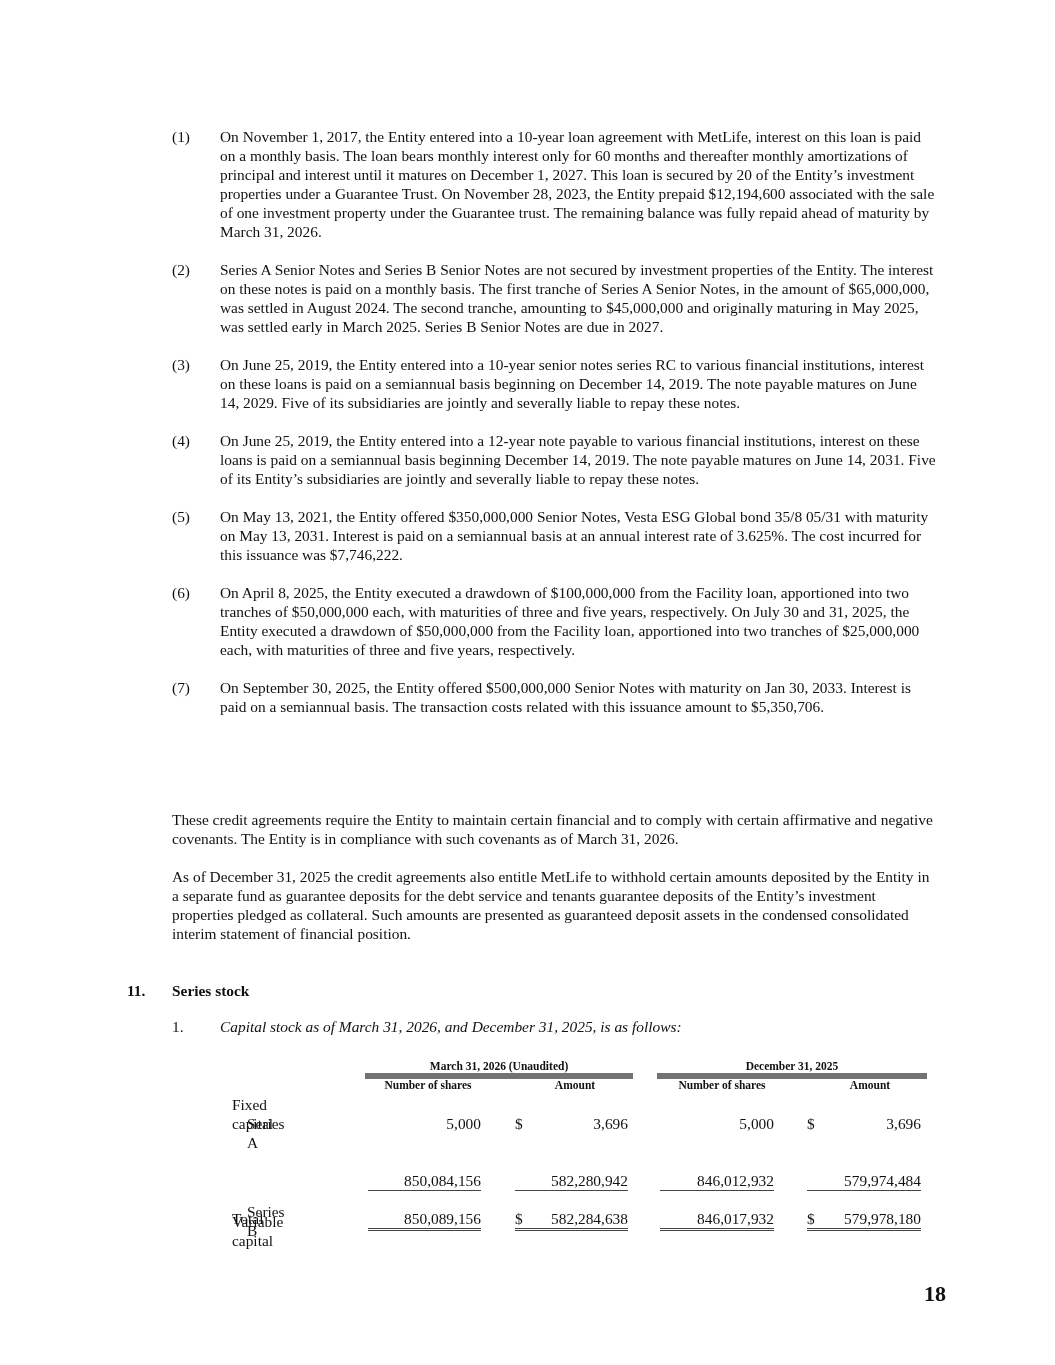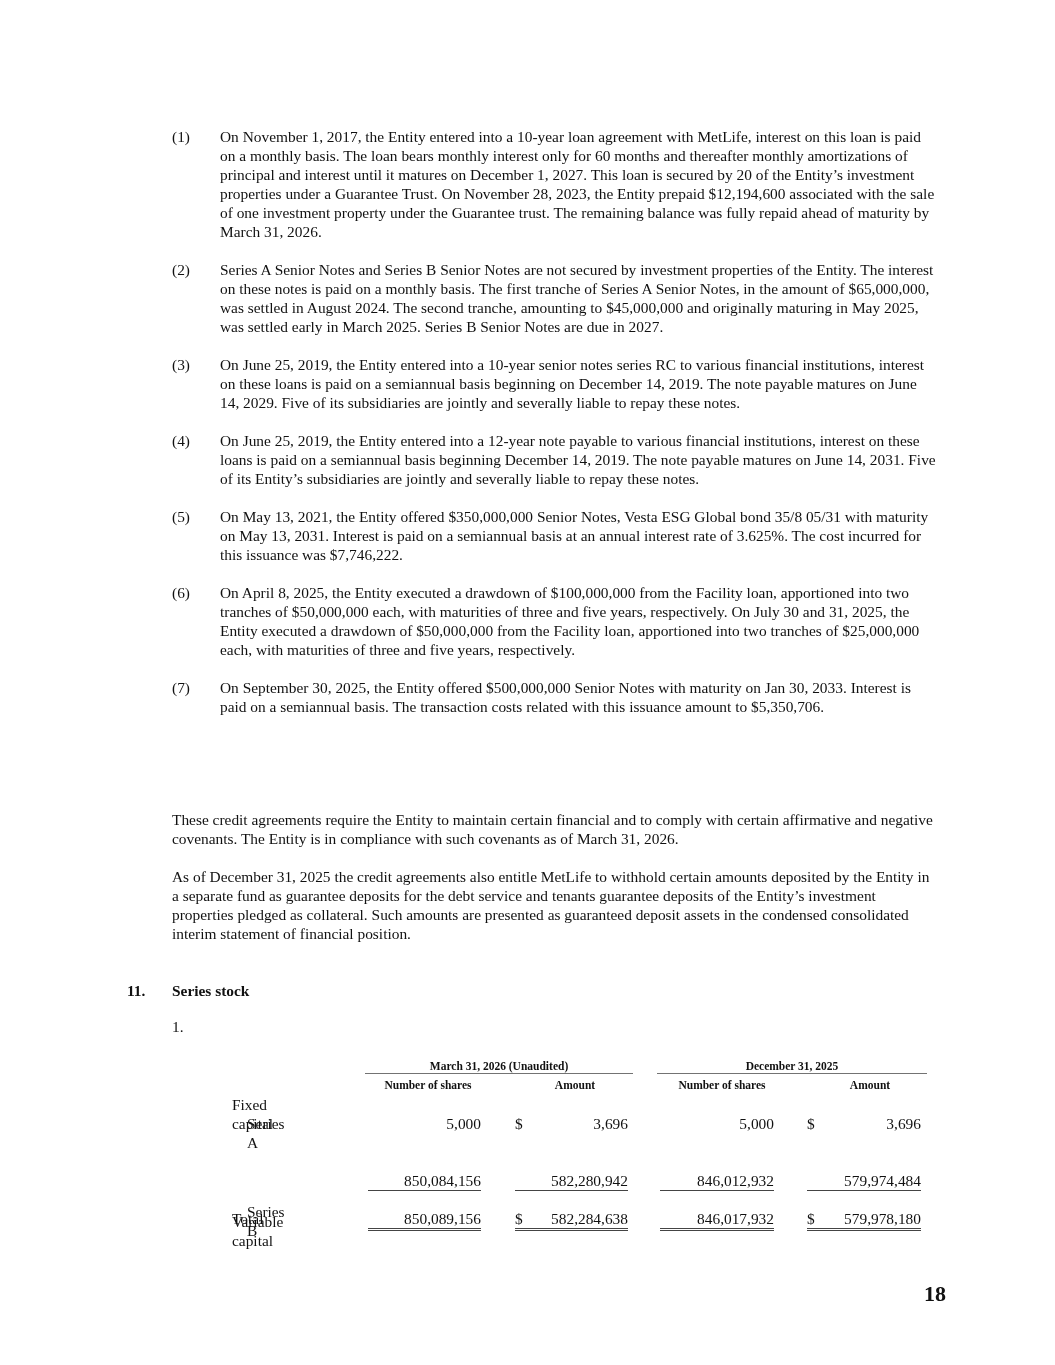--- a/index.html
+++ b/index.html
@@ -27,21 +27,21 @@
 
     .sub-item { position: absolute; top: 1017px; }
     #sub-num { left: 172px; }
     #sub-text { left: 220px; font-style: italic; }
 
     
     .tbl { position: absolute; left: 0; top: 0; }
     .th-group {
       position: absolute; top: 1059px; height: 14px;
       font-size: 11.5px; font-weight: bold; line-height: 14px;
-      text-align: center; border-bottom: 1px solid #737373;
+      text-align: center; border-bottom: 6px solid #737373;
     }
     #th-mar { left: 365px; width: 268px; }
     #th-dec { left: 657px; width: 270px; }
     .th-col {
       position: absolute; top: 1078px; font-size: 11.5px; font-weight: bold; line-height: 14px;
       text-align: center;
     }
     #th-mar-shares { left: 365px; width: 126px; }
     #th-mar-amount { left: 512px; width: 126px; }
     #th-dec-shares { left: 657px; width: 130px; }
@@ -101,20 +101,21 @@
     </div>
   </div>
 
   <div class="para" id="para-covenants">These credit agreements require the Entity to maintain certain financial and to comply with certain affirmative and negative covenants. The Entity is in compliance with such covenants as of March 31, 2026.</div>
   <div class="para" id="para-metlife">As of December 31, 2025 the credit agreements also entitle MetLife to withhold certain amounts deposited by the Entity in a separate fund as guarantee deposits for the debt service and tenants guarantee deposits of the Entity’s investment properties pledged as collateral. Such amounts are presented as guaranteed deposit assets in the condensed consolidated interim statement of financial position.</div>
 
   <div class="section-heading" id="section-num">11.</div>
   <div class="section-heading" id="section-title">Series stock</div>
 
   <div class="sub-item" id="sub-num">1.</div>
+  <div class="sub-item" id="sub-text">Capital stock as of March 31, 2026, and December 31, 2025, is as follows:</div>
 
   <div class="tbl">
     <div class="th-group" id="th-mar">March 31, 2026 (Unaudited)</div>
     <div class="th-group" id="th-dec">December 31, 2025</div>
     <div class="th-col" id="th-mar-shares">Number of shares</div>
     <div class="th-col" id="th-mar-amount">Amount</div>
     <div class="th-col" id="th-dec-shares">Number of shares</div>
     <div class="th-col" id="th-dec-amount">Amount</div>
 
     <div>

